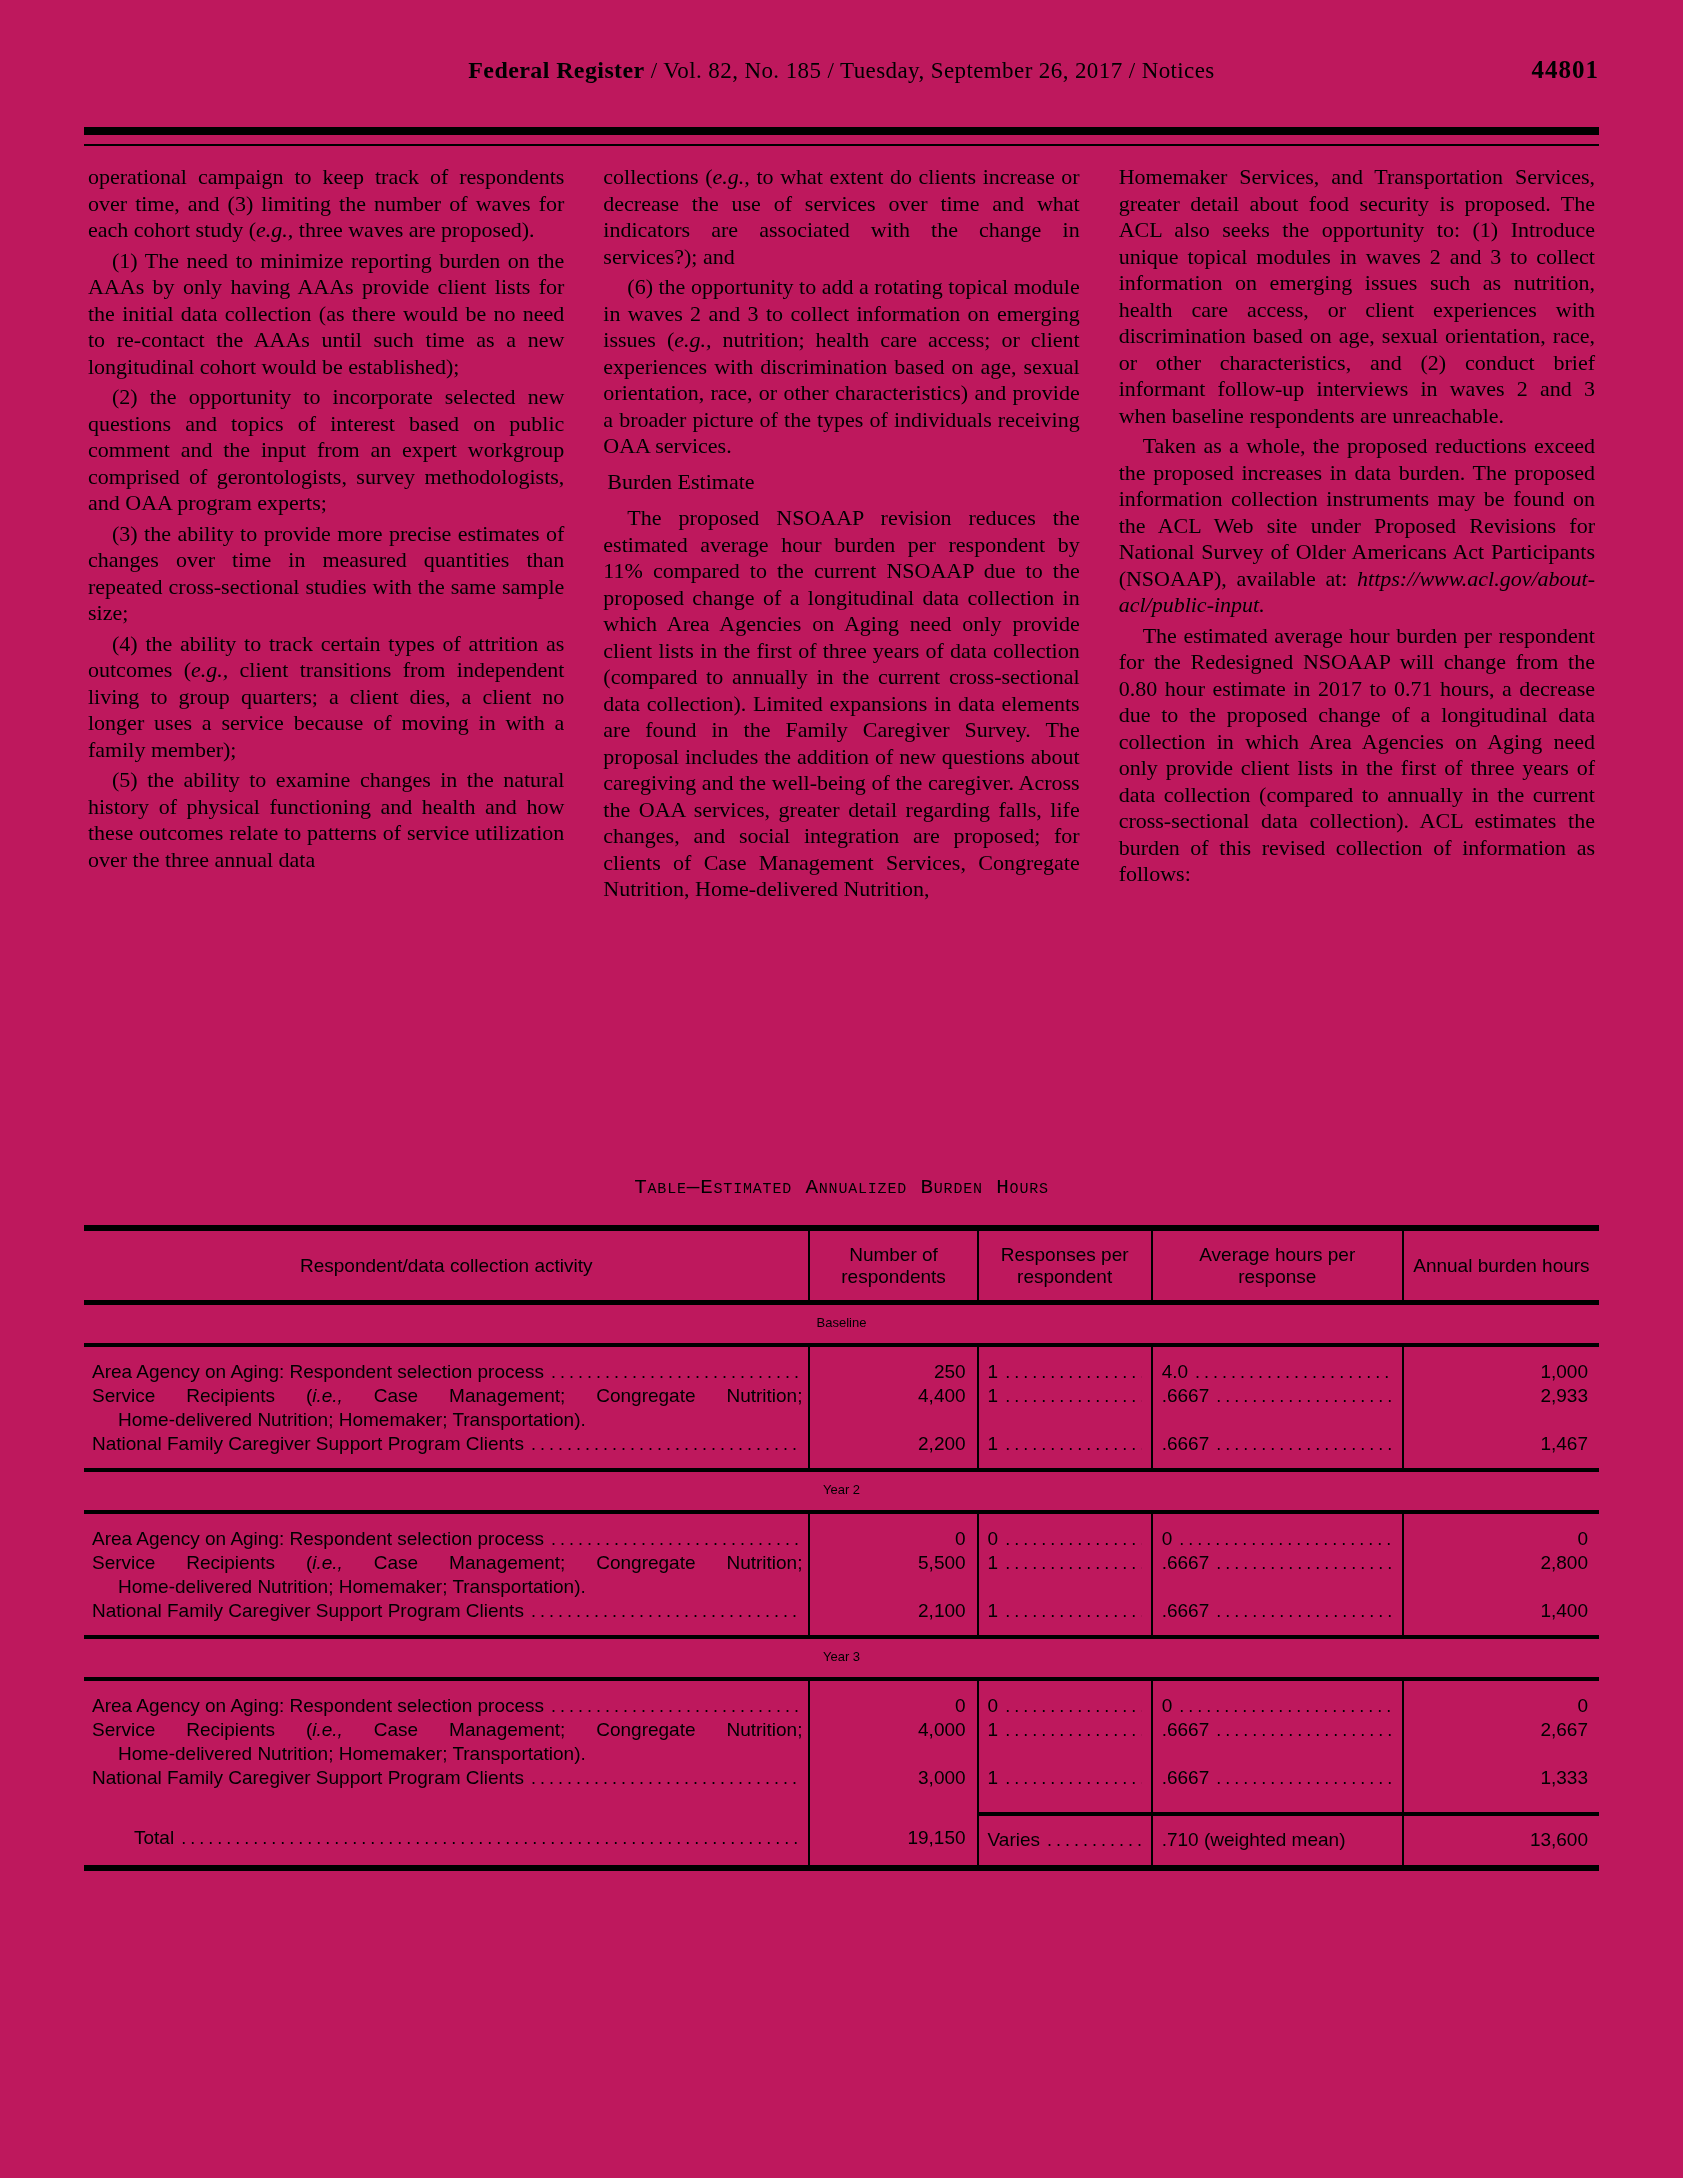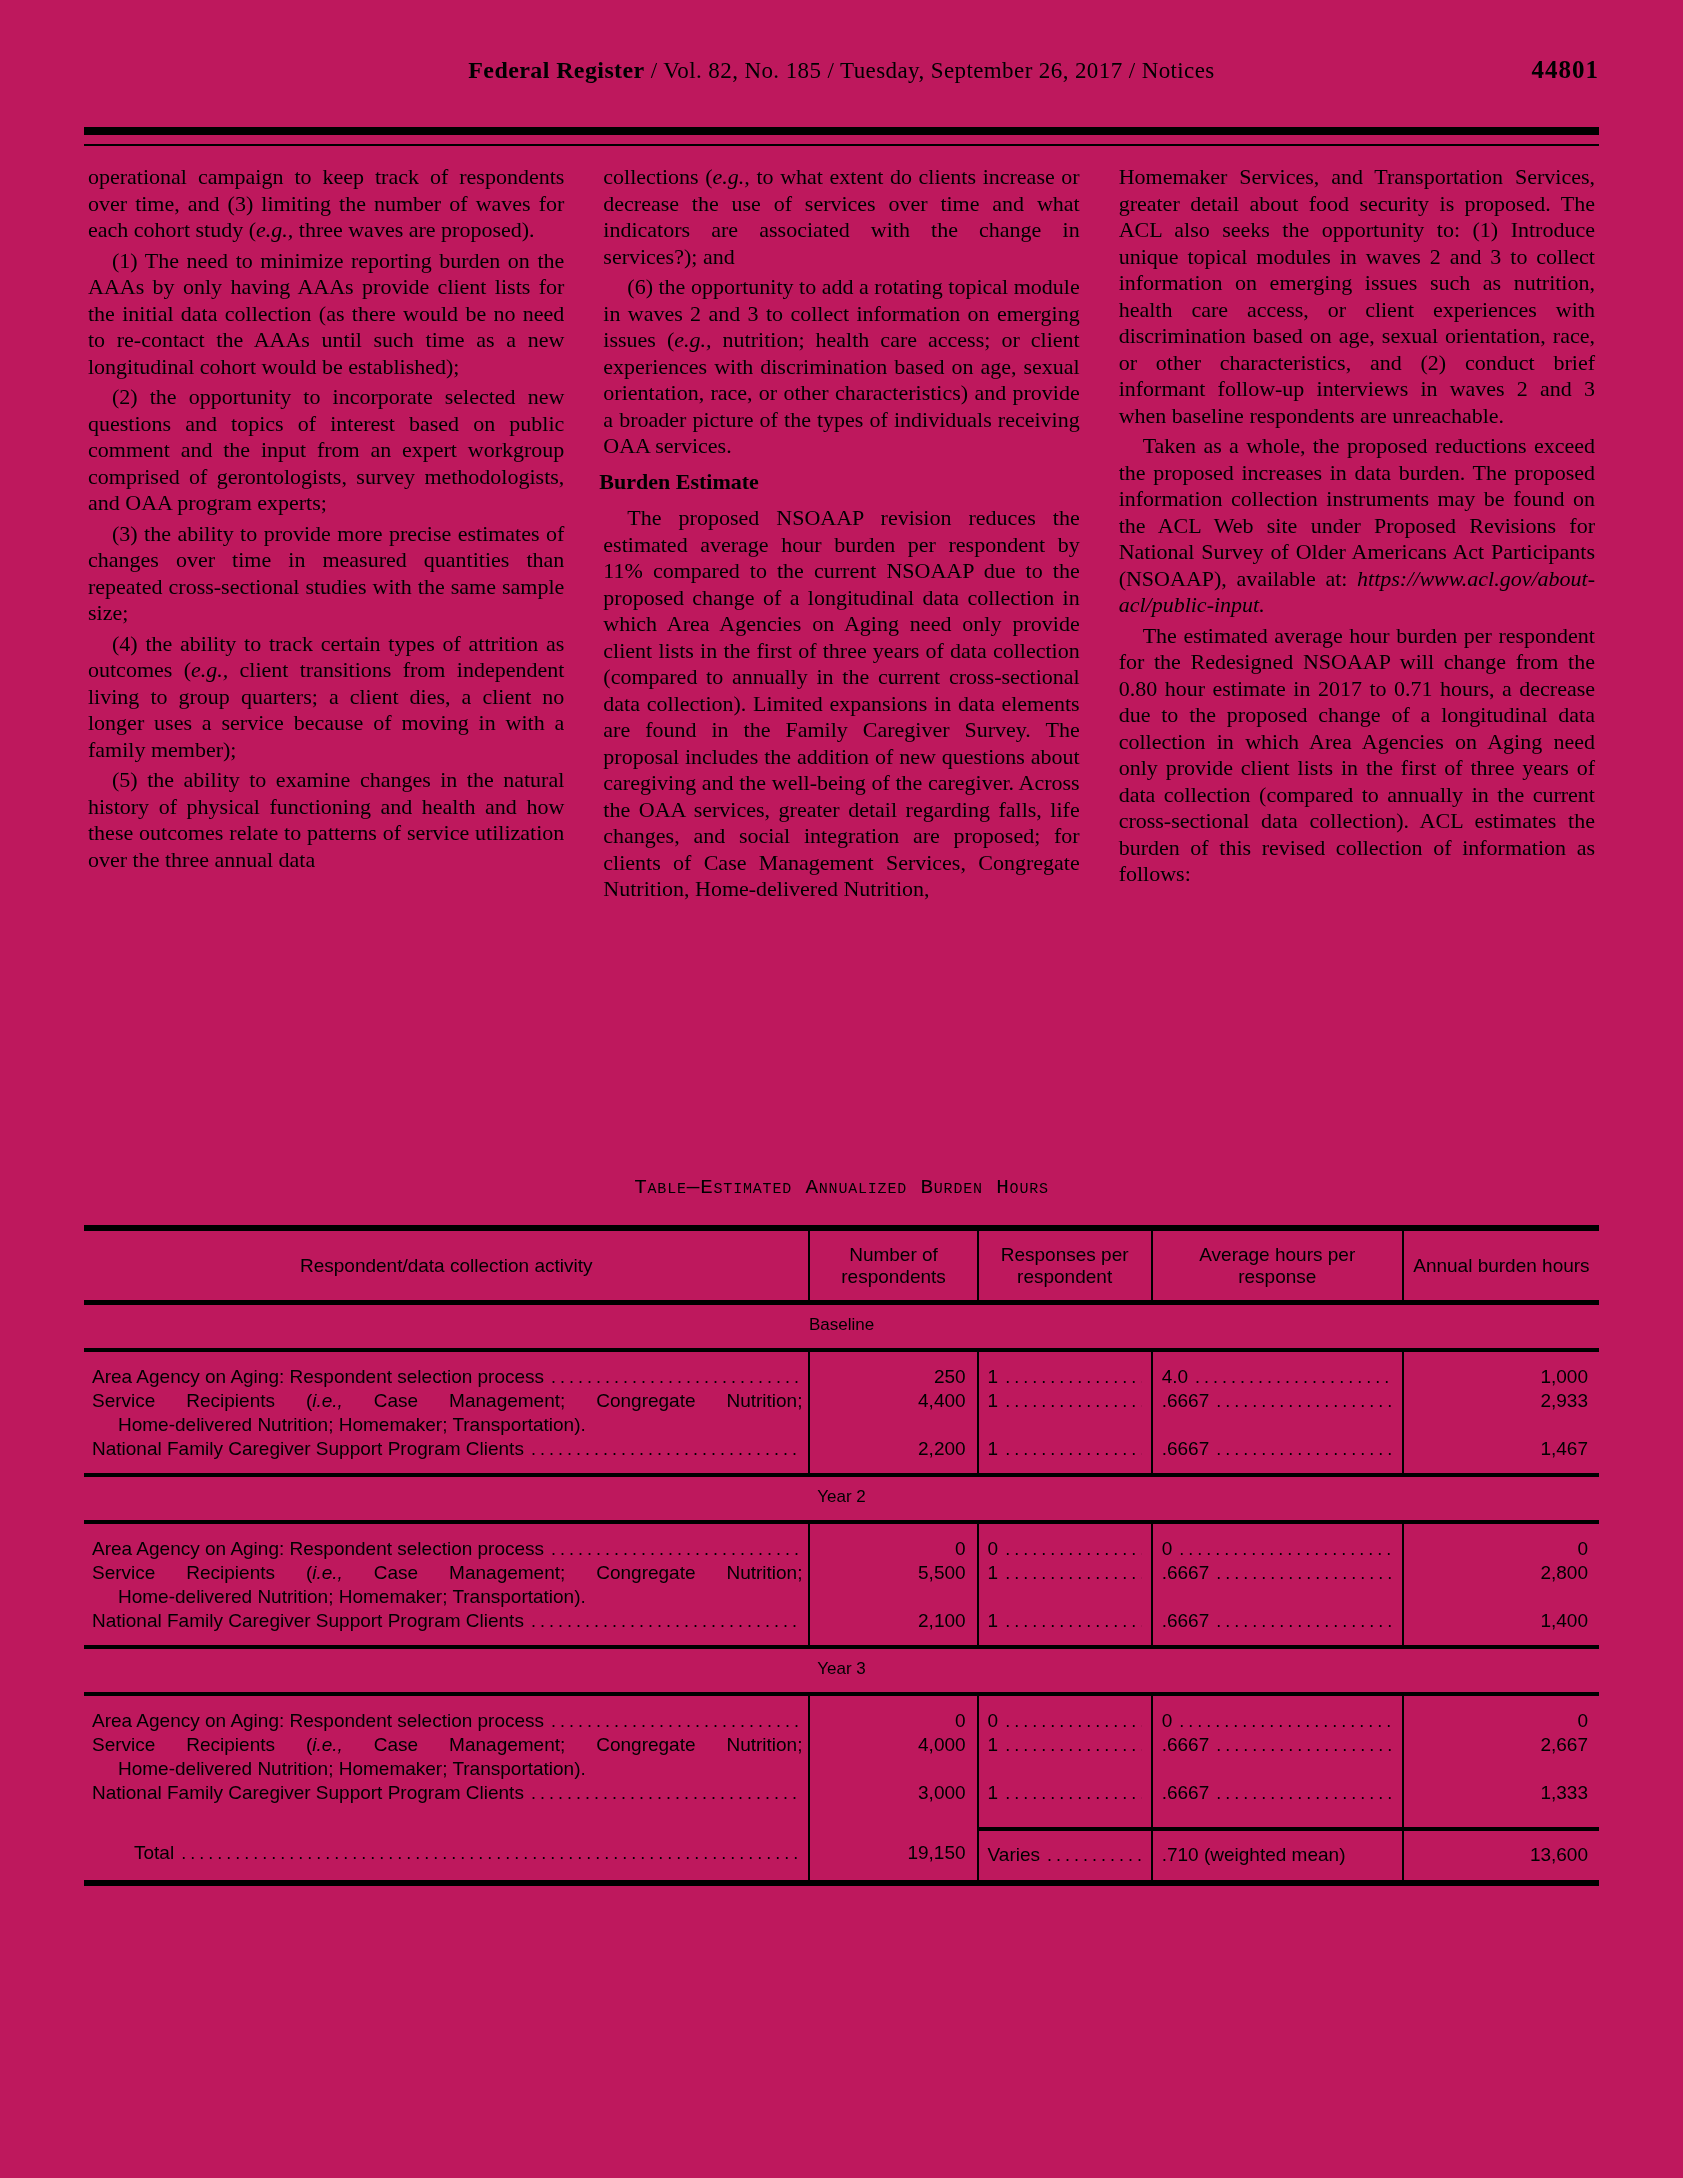--- a/index.html
+++ b/index.html
@@ -57,23 +57,23 @@
     flex: 1 1 0;
     font-family: "Liberation Serif", serif;
     font-size: 22px;
     line-height: 26.5px;
     text-align: justify;
     hyphens: none;
   }
   .col p { margin: 4px; }
   .col p.ind { text-indent: 24px; }
   .h-burden {
-    font-weight: bold;
+    font-weight: normal;
     font-size: 22px;
-    margin: 9px 0 10px 0;
+    margin: 9px 0 10px 8px;
     text-align: left;
   }
 
   
   .tbl-title {
     position: absolute;
     top: 1176px;
     left: 0;
     width: 100%;
     text-align: center;
@@ -103,21 +103,21 @@
     vertical-align: middle;
     line-height: 22px;
     padding: 10px 6px;
     height: 49px;
     border-bottom: 5px solid #000;
   }
   tr.sect td {
     text-align: center;
     padding: 10px 0 13px 0;
     border-bottom: 4px solid #000;
-    font-size: 17px;
+    font-size: 13px;
   }
   tr.data td { line-height: 24px; }
   tr.data.first td { padding-top: 13px; }
   tr.data.lastrow td { padding-bottom: 12px; border-bottom: 4px solid #000; }
   tr.data.lastopen td { padding-bottom: 22px; }
 
   .td-act { padding-left: 8px !important; padding-right: 6px !important; }
   .td-num { text-align: right; padding-right: 11px !important; padding-left: 4px !important; }
   .td-mid { padding-left: 9px !important; padding-right: 7px !important; }
 

